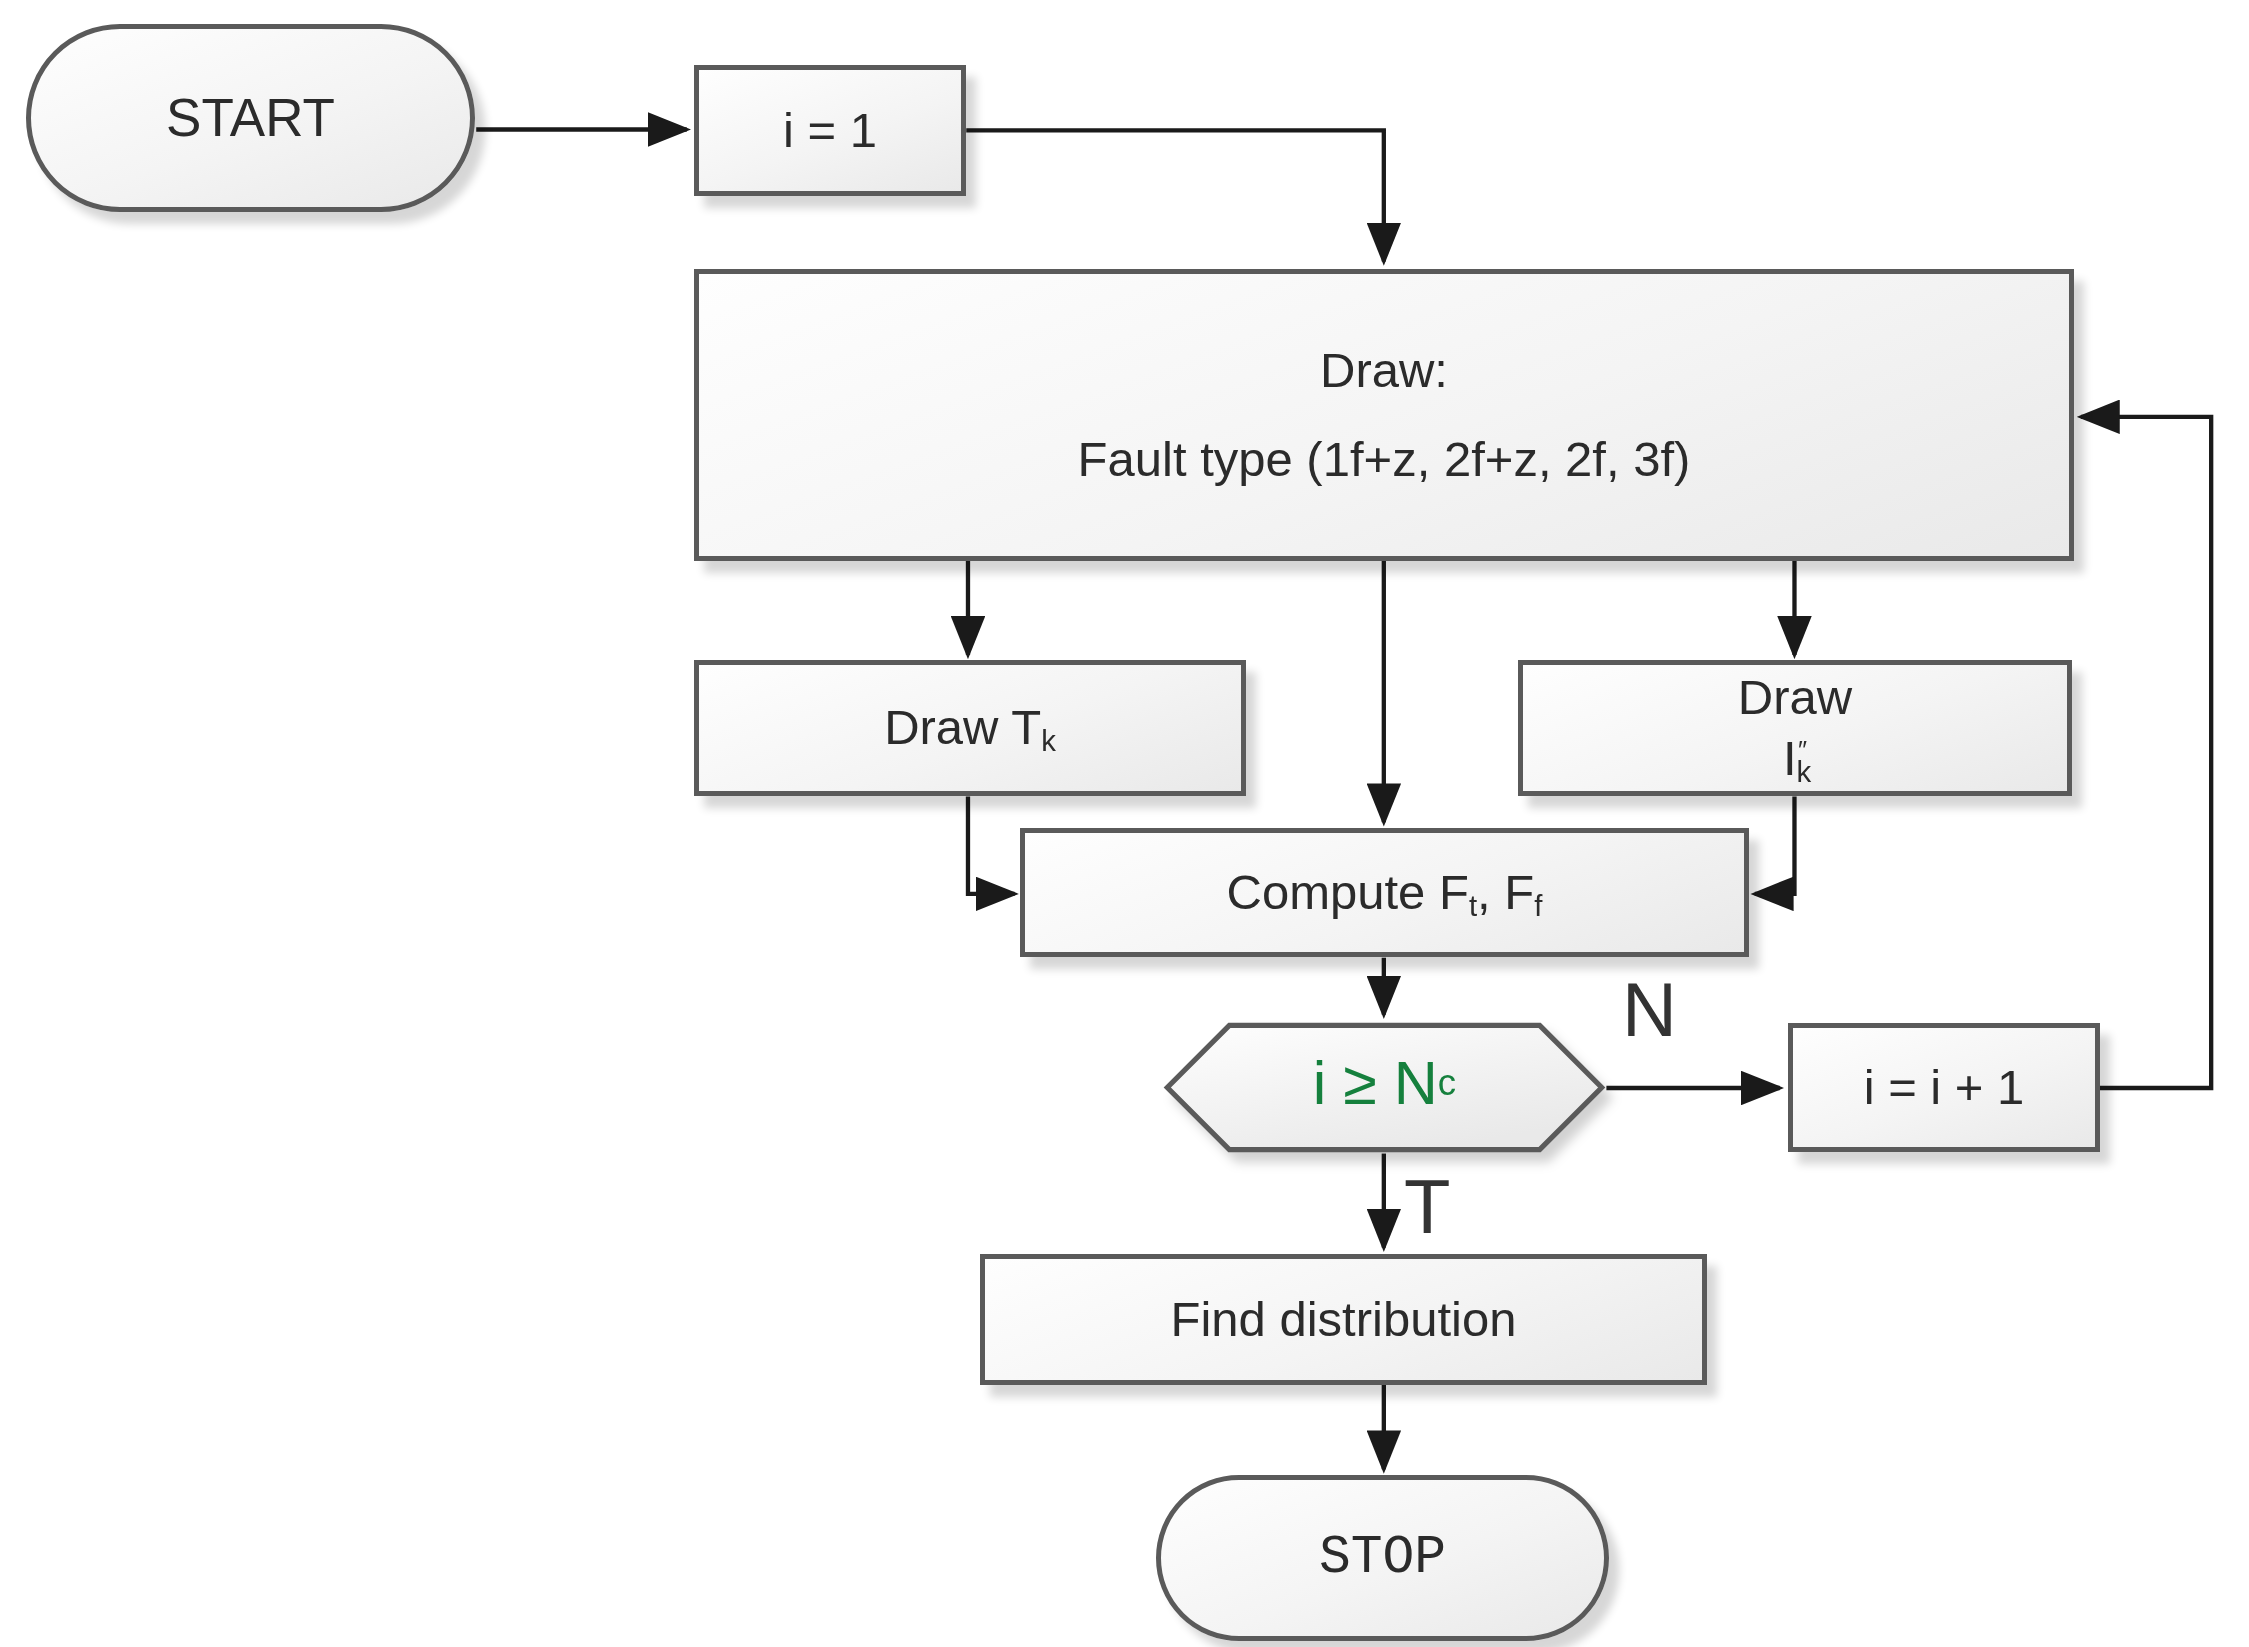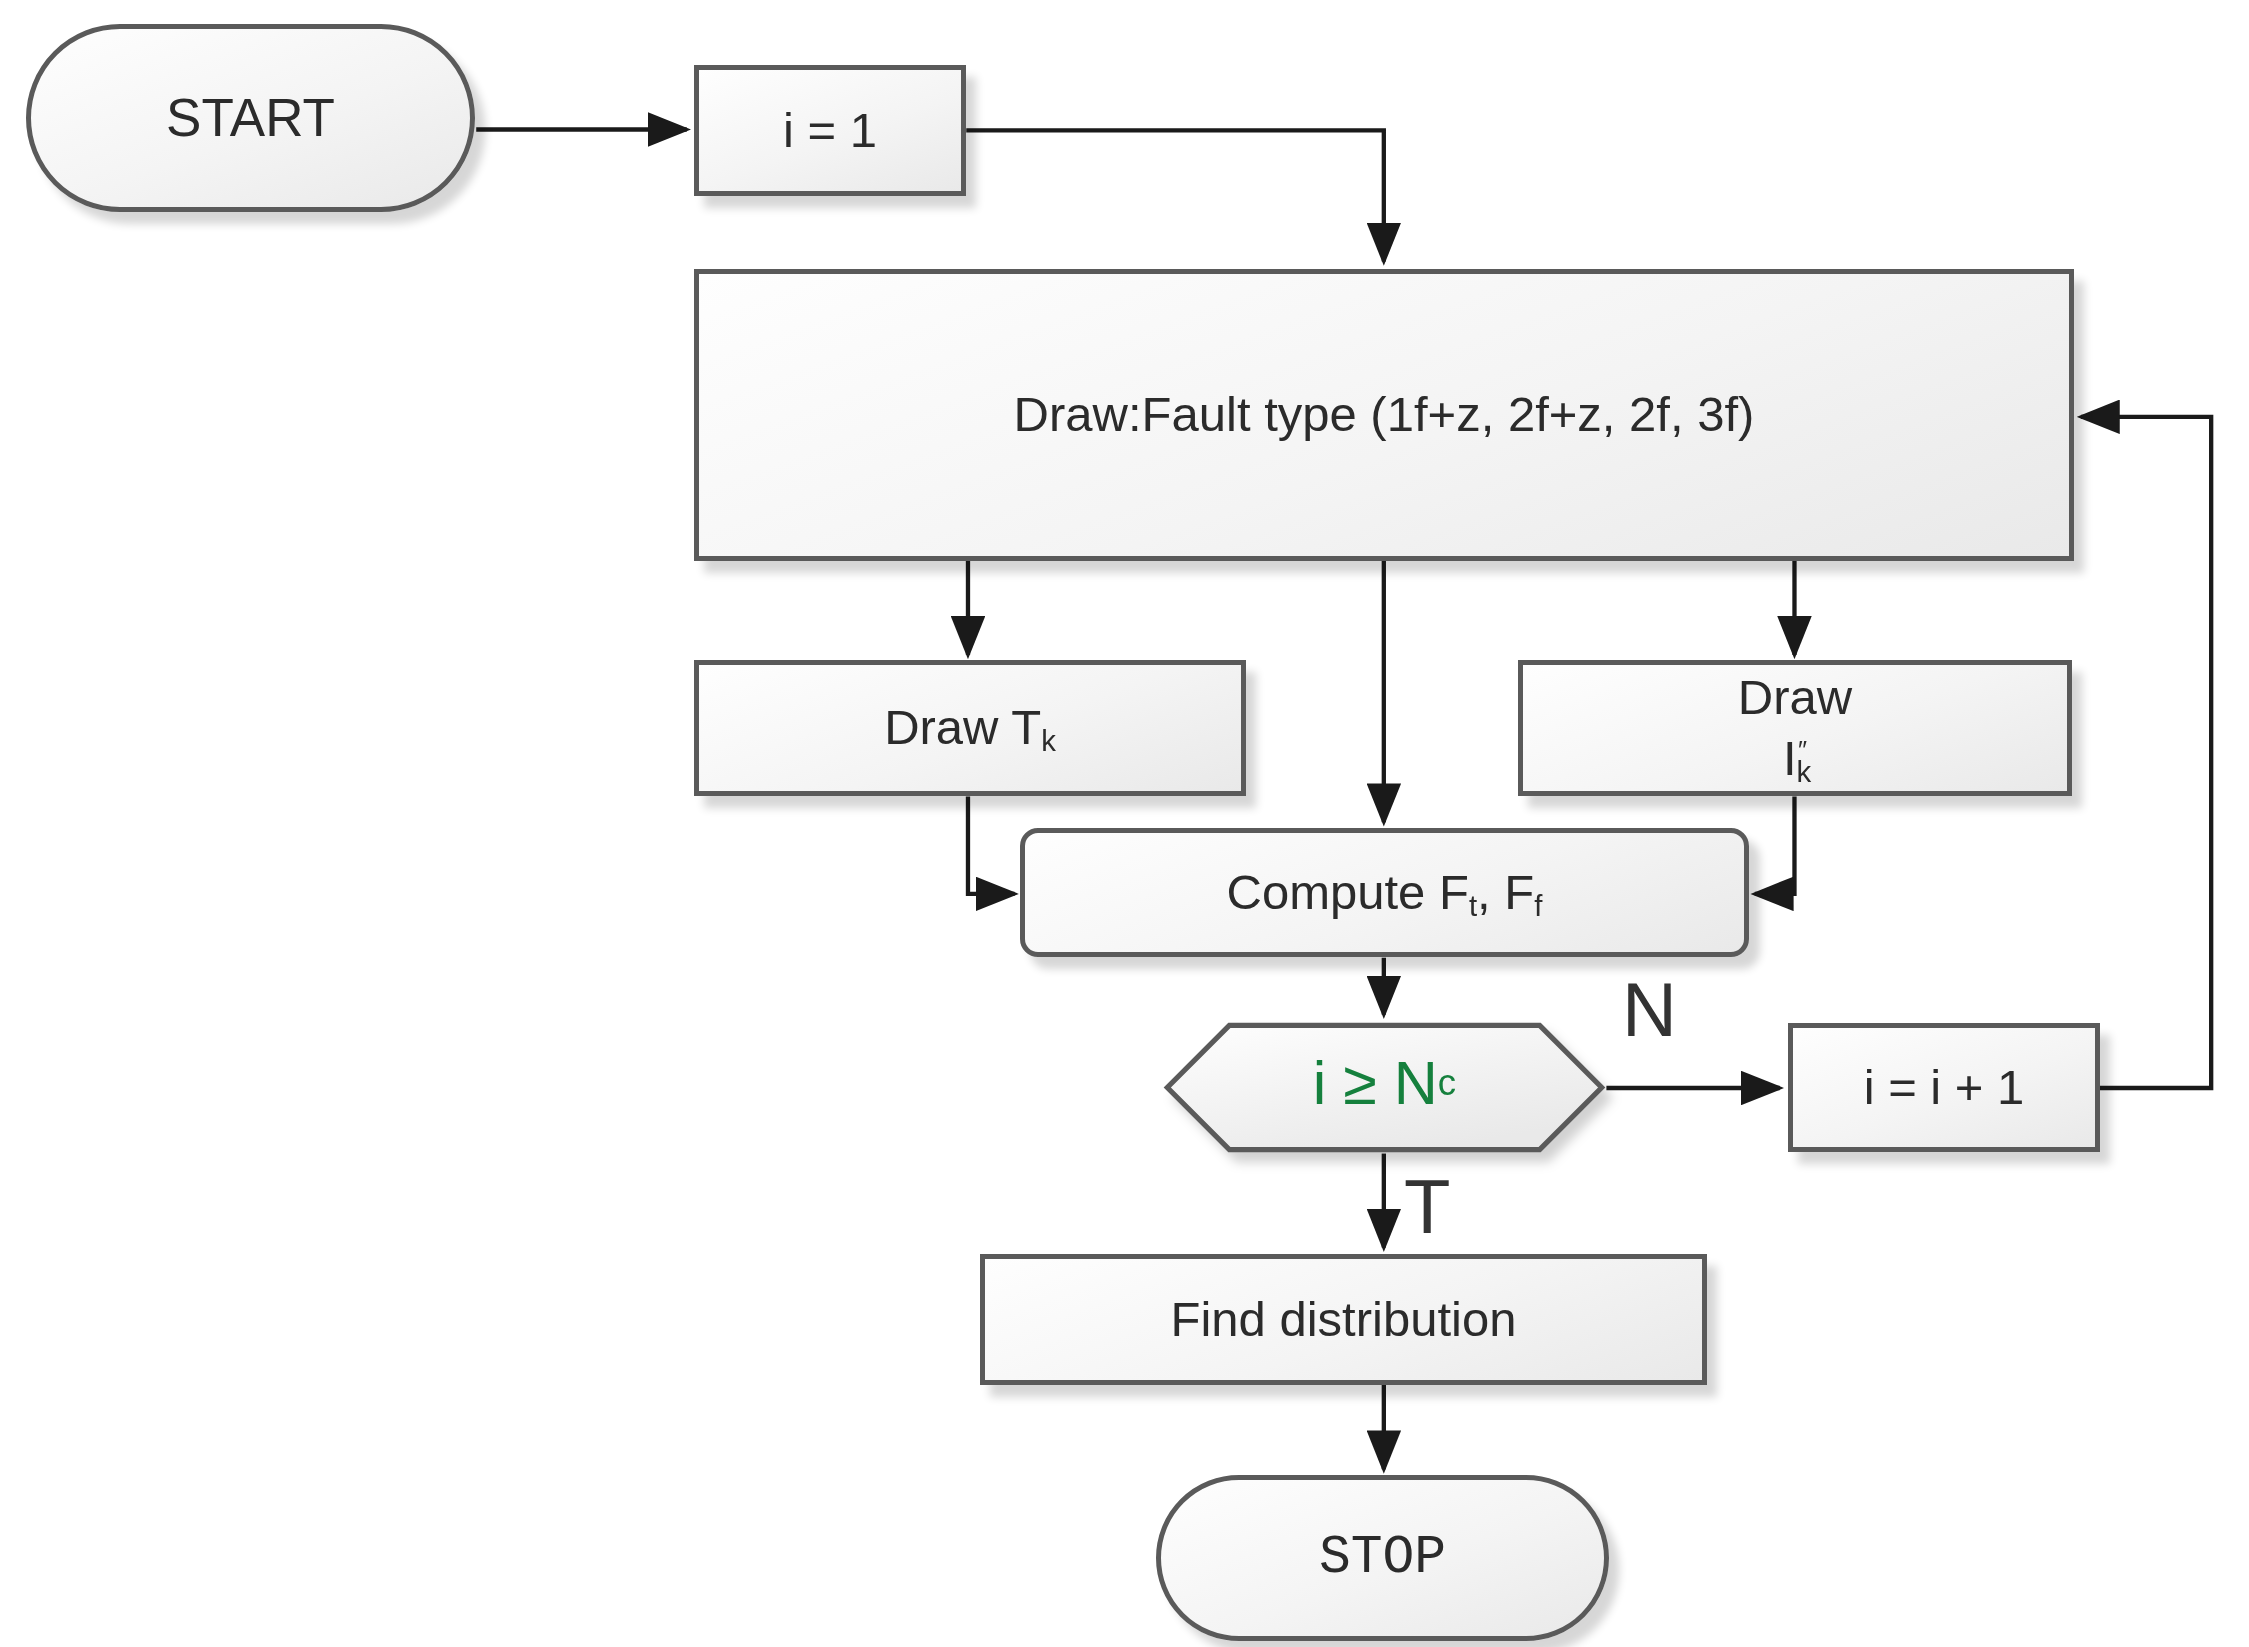--- a/index.html
+++ b/index.html
@@ -38,21 +38,21 @@
     z-index: 2;
   }
   .terminator {
     border-radius: 99px;
     font-size: 53px;
   }
   .stop-shape {
     border-radius: 91px;
   }
   .multiline {
-    flex-direction: row;
+    flex-direction: column;
     line-height: 1.82;
   }
   .multiline span { display: block; }
   .hex-wrap {
     position: absolute;
     z-index: 2;
   }
   .hex-wrap svg {
     display: block;
     filter: drop-shadow(8.6px 10.4px 5.2px rgba(0,0,0,0.18));
@@ -125,21 +125,21 @@
   </div>
 
   <div class="node" style="left:694px; top:660px; width:552px; height:136px;align-items:center;">
     <span>Draw T<sub>k</sub></span>
   </div>
 
   <div class="node" style="left:1518px; top:660px; width:554px; height:136px;">
     <span>Draw I<sub>k</sub><sup>″</sup></span>
   </div>
 
-  <div class="node" style="left:1020px; top:828px; width:729px; height:129px;border-radius:18px;">
+  <div class="node" style="left:1020px; top:828px; width:729px; height:129px;">
     <span>Compute F<sub>t</sub>, F<sub>f</sub></span>
   </div>
 
   <div class="hex-wrap" style="left:1163px; top:1022px; width:443px; height:131px;">
     <svg width="443" height="131" viewBox="0 0 514 152">
       <defs>
         <linearGradient id="hexfill" x1="0" y1="0" x2="0.6" y2="1">
           <stop offset="0" stop-color="#fefefe"></stop>
           <stop offset="1" stop-color="#e9e9e9"></stop>
         </linearGradient>

